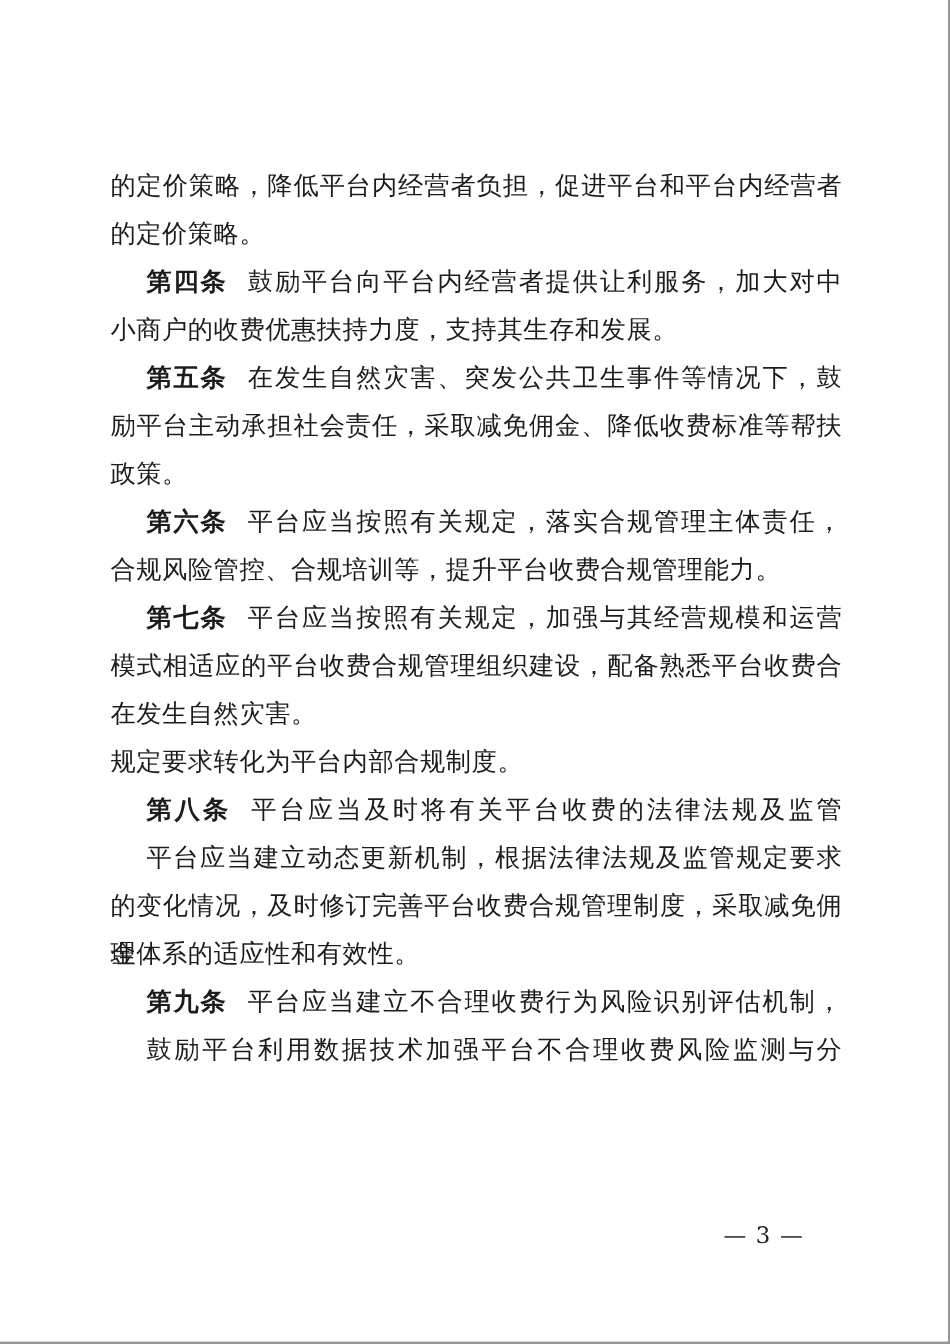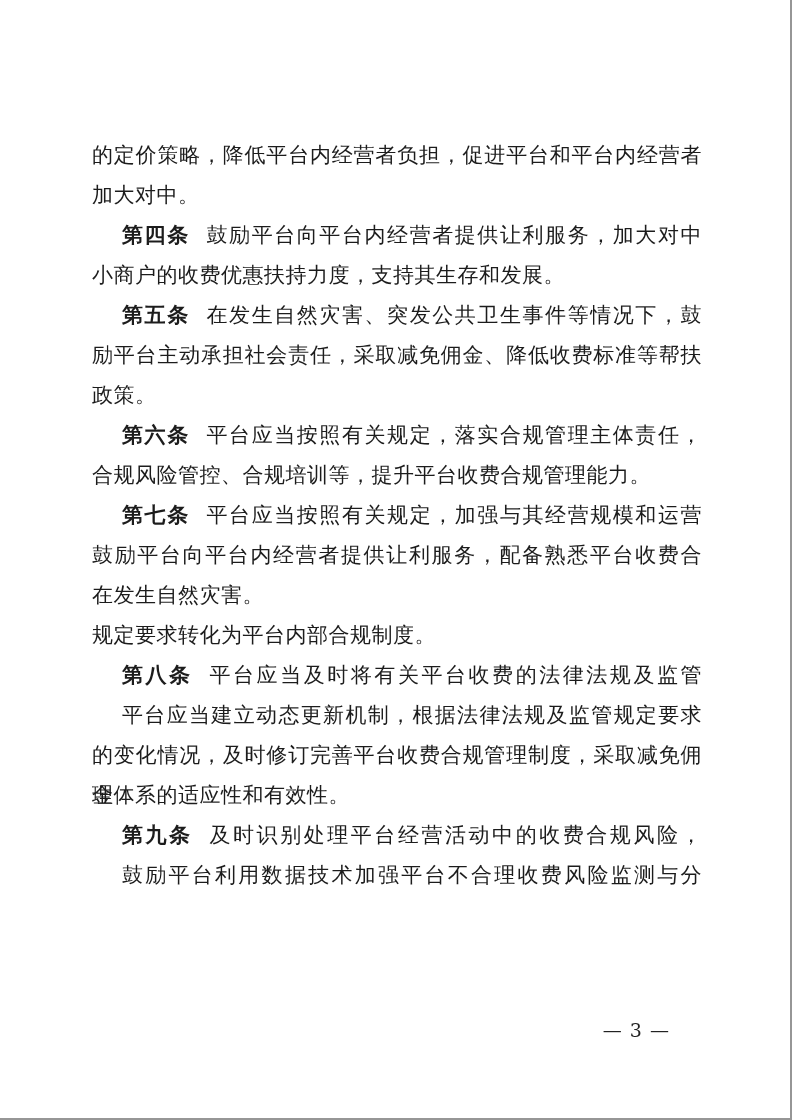--- a/index.html
+++ b/index.html
@@ -49,43 +49,43 @@
     white-space: pre;
   }
 </style>
 </head>
 <body>
 
 <div class="page">
   <div class="content">
 
     <div class="line justify"><span>的定价策略，降低平台内经营者负担，促进平台和平台内经营者</span></div>
-    <div class="line"><span>加大对中。</span></div>
+    <div class="line"><span>的定价策略。</span></div>
 
     <div class="line justify indent"><b class="article-label">第四条</b><span>鼓励平台向平台内经营者提供让利服务，加大对中</span></div>
     <div class="line"><span>小商户的收费优惠扶持力度，支持其生存和发展。</span></div>
 
     <div class="line justify indent"><b class="article-label">第五条</b><span>在发生自然灾害、突发公共卫生事件等情况下，鼓</span></div>
     <div class="line justify"><span>励平台主动承担社会责任，采取减免佣金、降低收费标准等帮扶</span></div>
     <div class="line"><span>政策。</span></div>
 
     <div class="line justify indent"><b class="article-label">第六条</b><span>平台应当按照有关规定，落实合规管理主体责任，</span></div>
     <div class="line"><span>合规风险管控、合规培训等，提升平台收费合规管理能力。</span></div>
 
     <div class="line justify indent"><b class="article-label">第七条</b><span>平台应当按照有关规定，加强与其经营规模和运营</span></div>
-    <div class="line justify"><span>鼓励平台向平台内经营者提供让利服务，配备熟悉平台收费合</span></div>
+    <div class="line justify"><span>模式相适应的平台收费合规管理组织建设，配备熟悉平台收费合</span></div>
     <div class="line"><span>在发生自然灾害。</span></div>
 
     <div class="line"><span>规定要求转化为平台内部合规制度。</span></div>
     <div class="line justify indent"><b class="article-label">第八条</b><span>平台应当及时将有关平台收费的法律法规及监管</span></div>
 
     <div class="line justify indent"><span>平台应当建立动态更新机制，根据法律法规及监管规定要求</span></div>
     <div class="line justify"><span>的变化情况，及时修订完善平台收费合规管理制度，采取减免佣金</span></div>
     <div class="line"><span>理体系的适应性和有效性。</span></div>
 
-    <div class="line justify indent"><b class="article-label">第九条</b><span>及时识别处理平台经营活动中的收费合规风险，</span></div>
+    <div class="line justify indent"><b class="article-label">第九条</b><span>平台应当建立不合理收费行为风险识别评估机制，</span></div>
 
     <div class="line justify indent"><span>鼓励平台利用数据技术加强平台不合理收费风险监测与分</span></div>
 
   </div>
 
   <div class="page-number">— 3 —</div>
 </div>
 
 </body></html>

